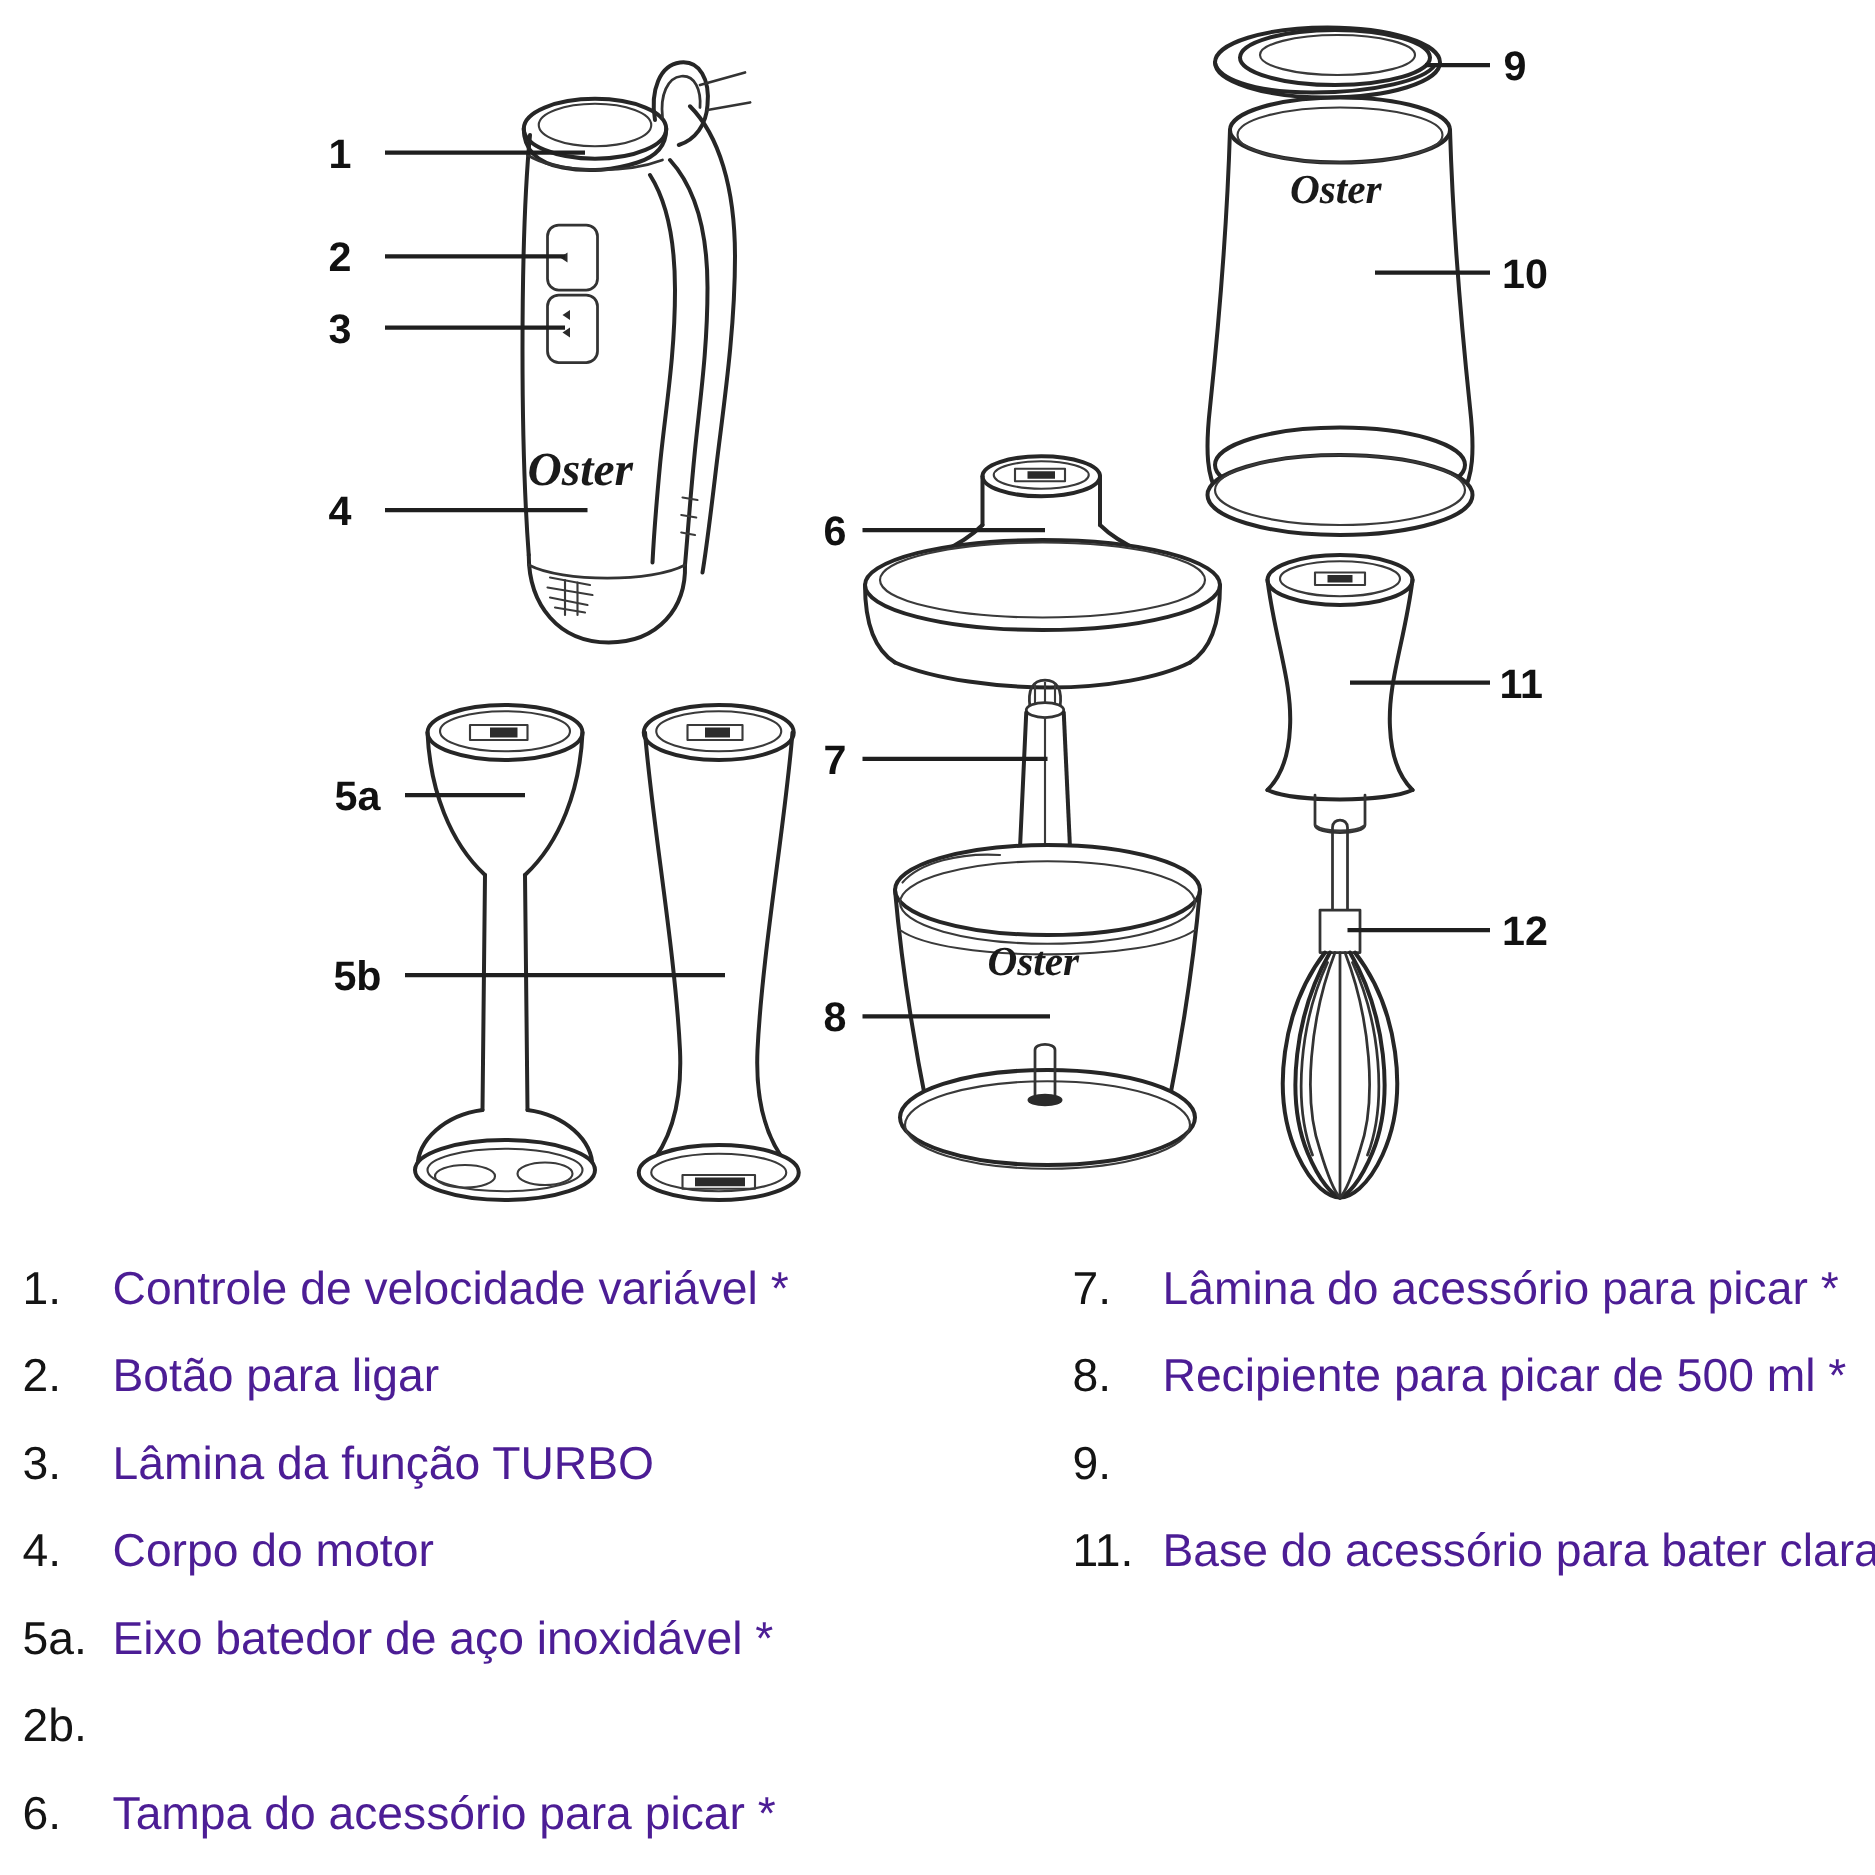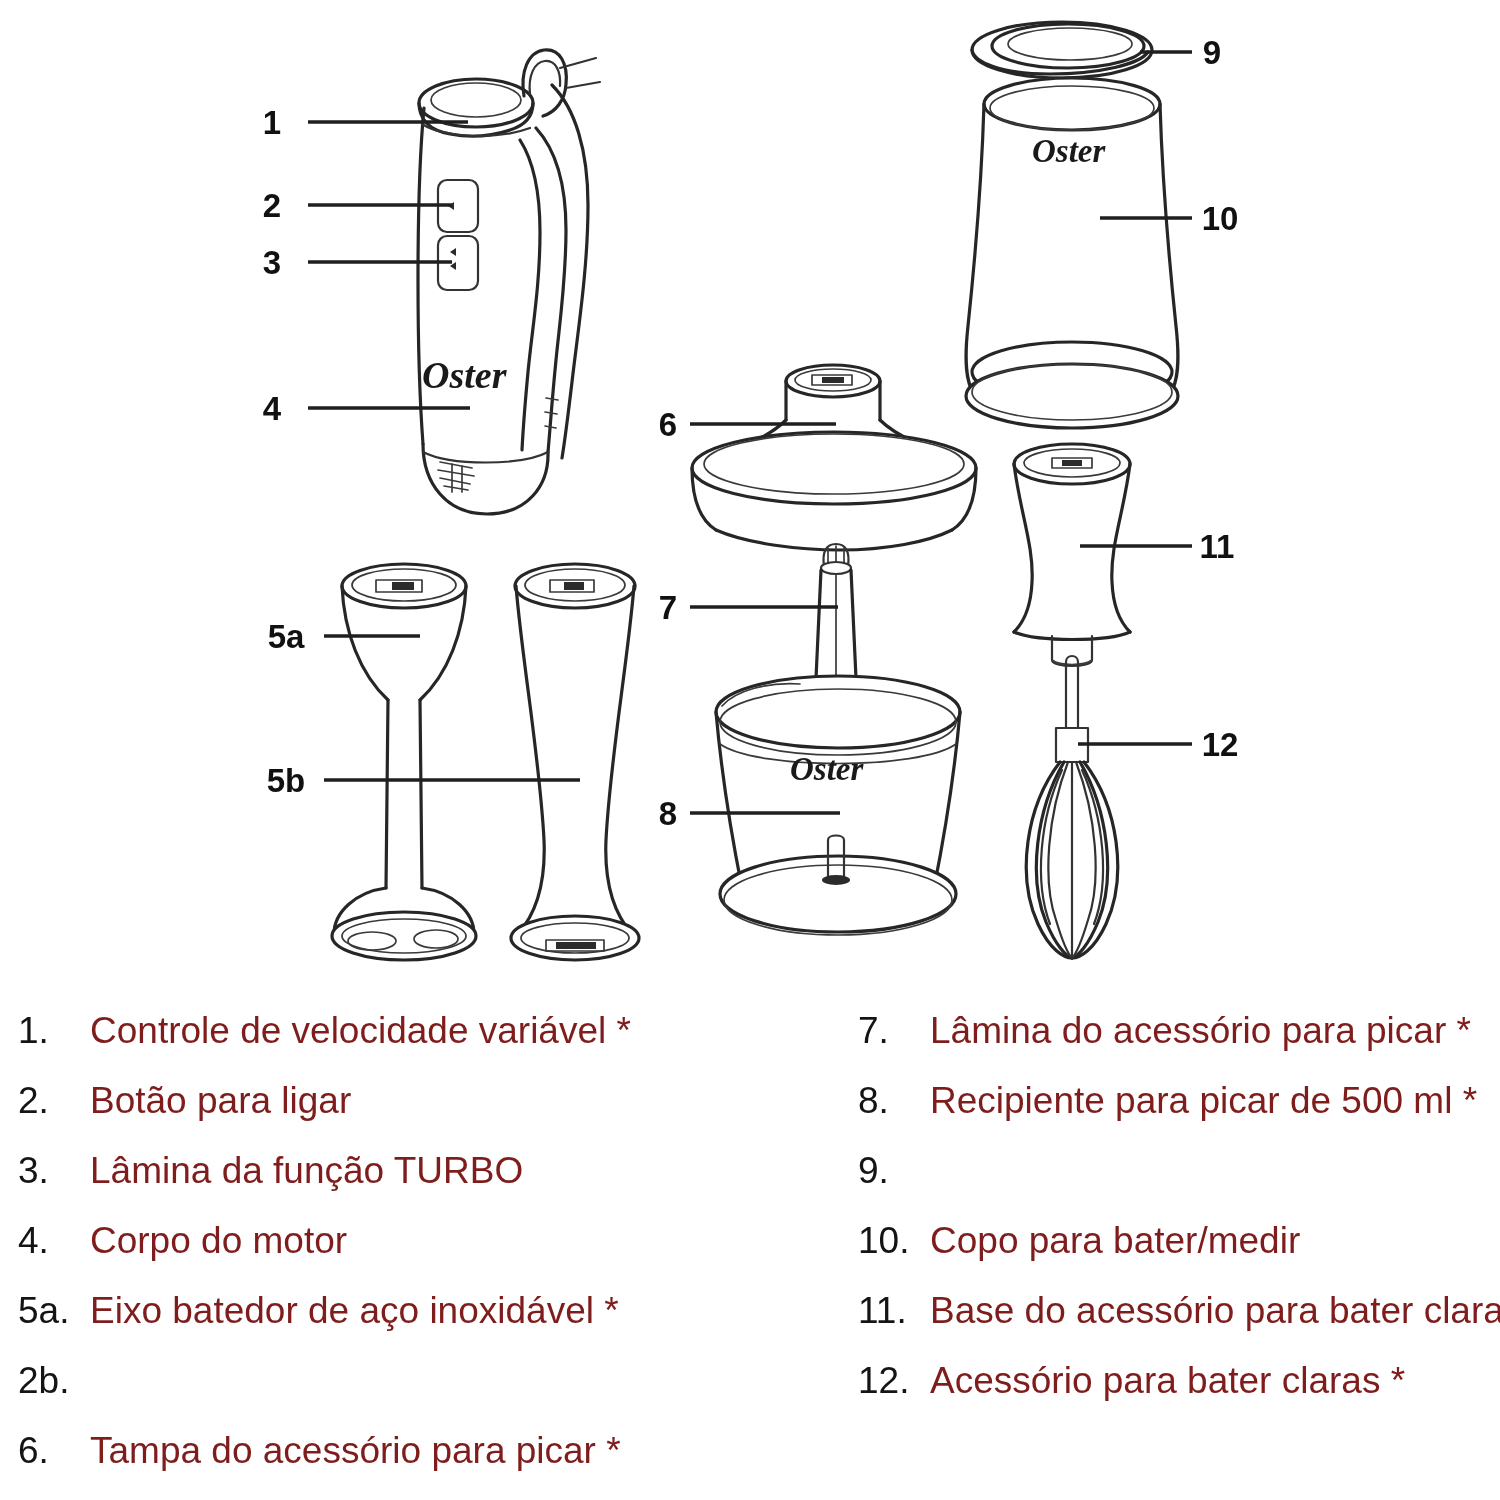--- a/index.html
+++ b/index.html
@@ -47,21 +47,21 @@
   }
   .legend-num{
     flex:0 0 auto;
     width:72px;
     font-size:37px;
     letter-spacing:0px;
     color:#141414;
   }
   .legend-text{
     font-size:37px;
-    color:#7f1d1d;
+    color:#4c1d95;
     white-space:nowrap;
   }
 </style>
 </head>
 <body>
 
 <div id="diagram-area">
 <svg id="diagram-svg" viewBox="0 0 1500 1010" xmlns="http://www.w3.org/2000/svg">
 
   <g>
@@ -366,26 +366,18 @@
       <span class="legend-text">Lâmina do acessório para picar *</span>
     </div>
     <div class="legend-row">
       <span class="legend-num">8.</span>
       <span class="legend-text">Recipiente para picar de 500 ml *</span>
     </div>
     <div class="legend-row">
       <span class="legend-num">9.</span>
     </div>
     <div class="legend-row">
-      <span class="legend-num">10.</span>
-      <span class="legend-text">Copo para bater/medir</span>
-    </div>
-    <div class="legend-row">
       <span class="legend-num">11.</span>
       <span class="legend-text">Base do acessório para bater claras *</span>
     </div>
-    <div class="legend-row">
-      <span class="legend-num">12.</span>
-      <span class="legend-text">Acessório para bater claras *</span>
-    </div>
   </div>
 
 </div>
 
 </body></html>

